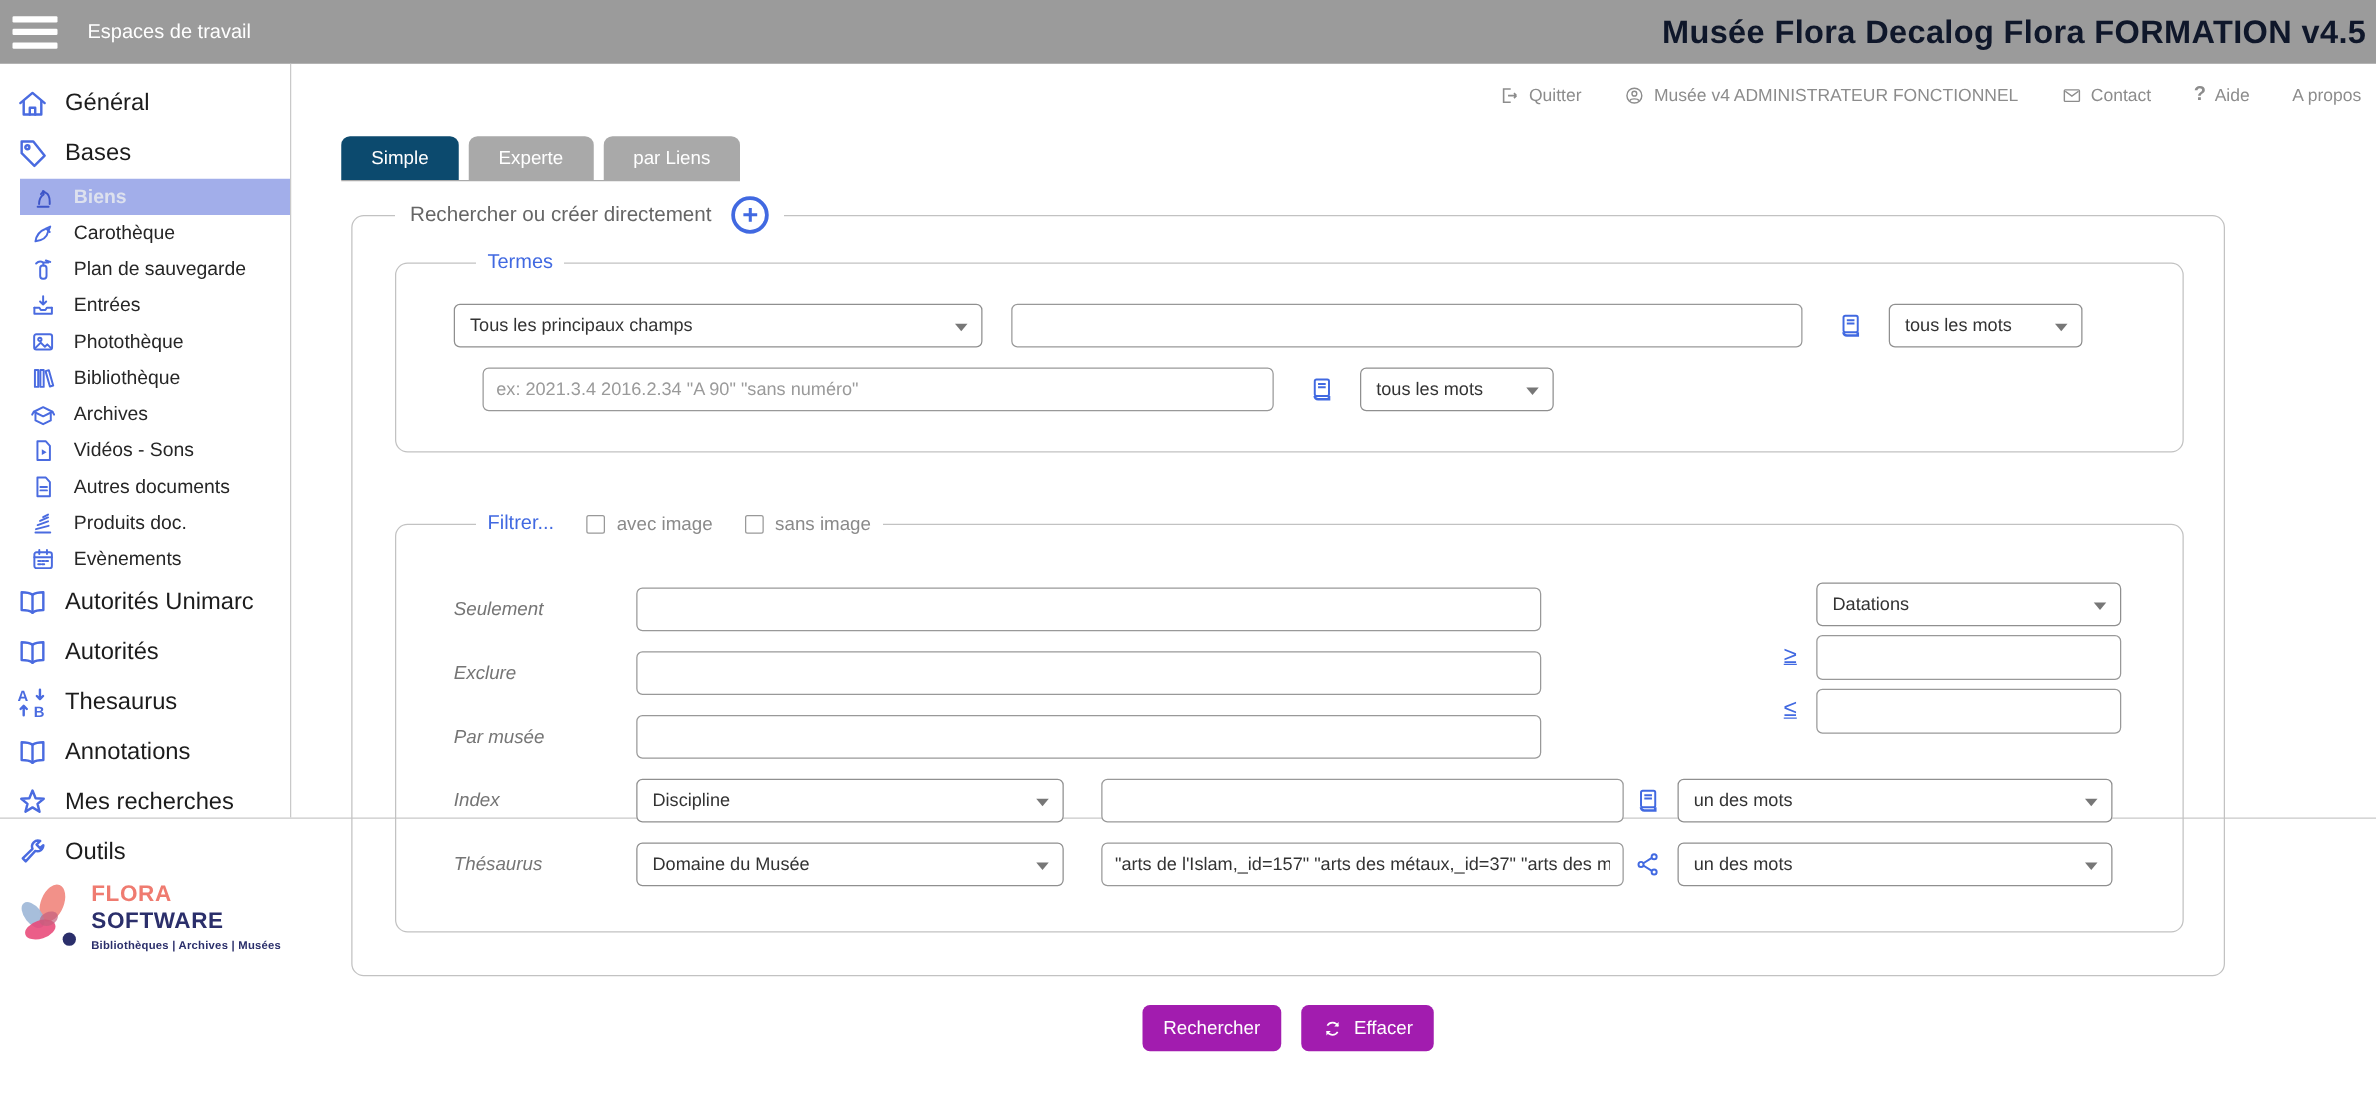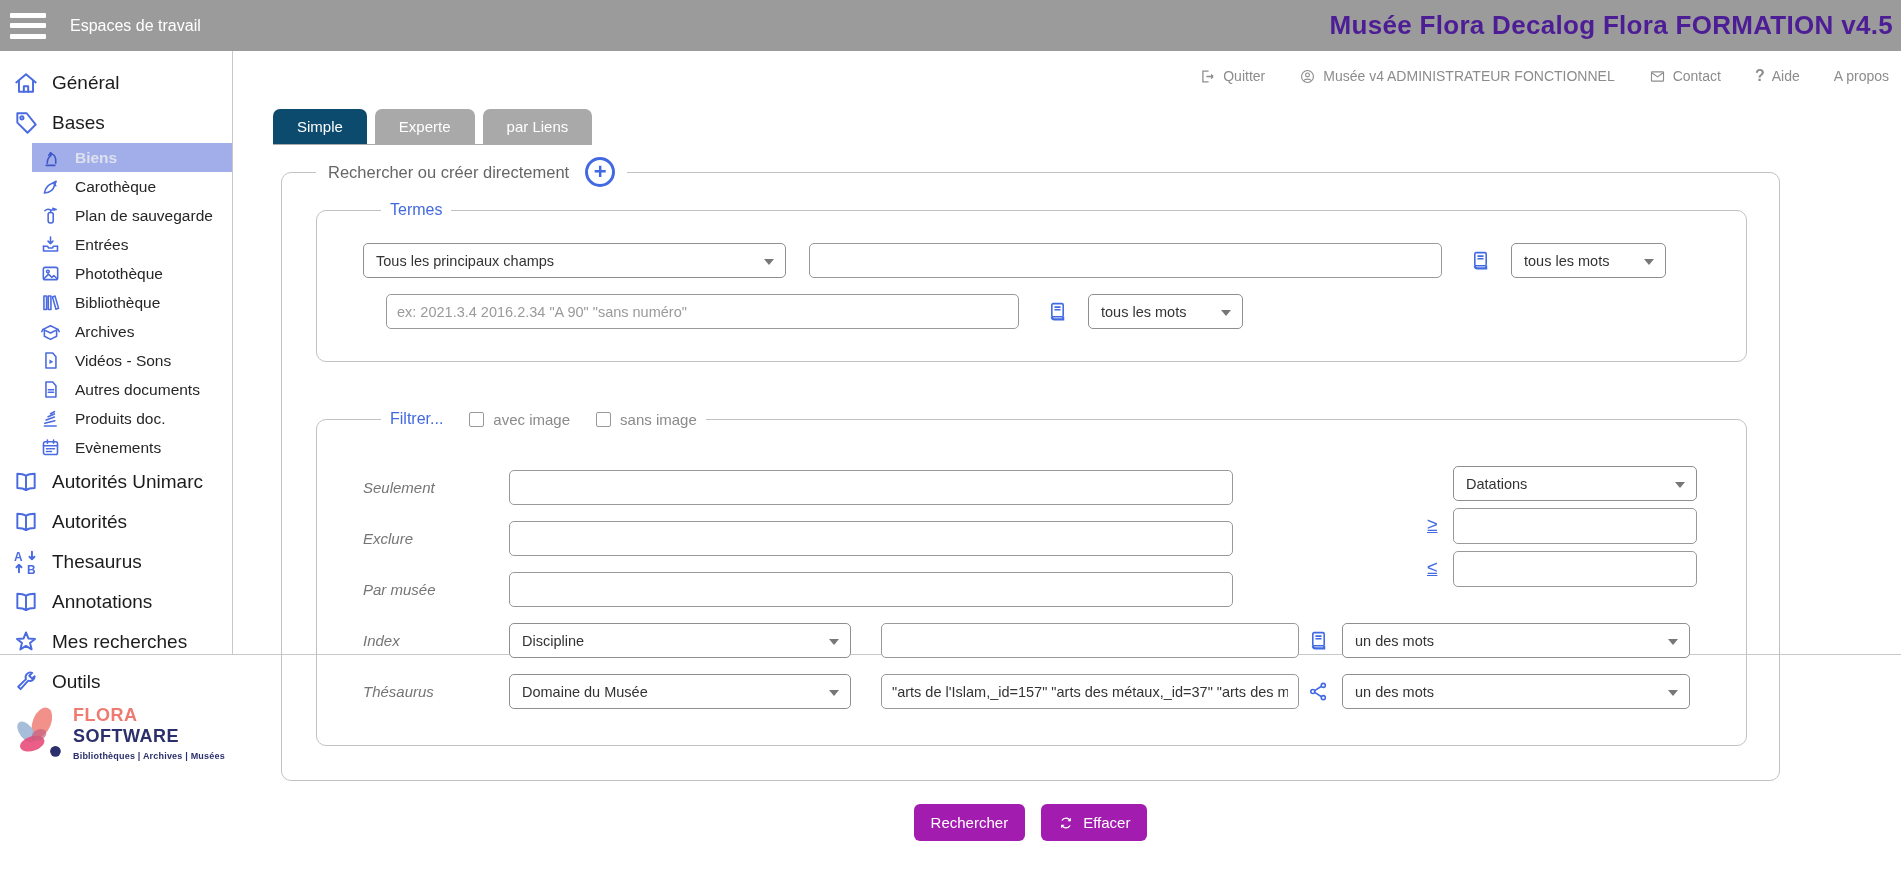--- a/index.html
+++ b/index.html
@@ -5,31 +5,31 @@
   * { margin:0; padding:0; box-sizing:border-box; }
   html,body { background:#fff; }
   body { font-family:"Liberation Sans", sans-serif; color:#222; }
   .page { position:relative; width:1901px; height:886px; overflow:hidden; background:#fff; }
 
   
   .topbar { height:51px; background:#9b9b9b; display:flex; align-items:center; }
   .hamburger { width:36px; height:26px; margin-left:10px; display:flex; flex-direction:column; justify-content:space-between; cursor:pointer; }
   .hamburger span { display:block; height:5px; background:#fff; border-radius:1px; }
   .workspace { color:#fff; font-size:16px; margin-left:24px; }
-  .apptitle { margin-left:auto; margin-right:8px; color:#4c1d95; font-size:26px; font-weight:bold; letter-spacing:.3px; }
+  .apptitle { margin-left:auto; margin-right:8px; color:#0f172a; font-size:26px; font-weight:bold; letter-spacing:.3px; }
 
   
   .content-row { display:flex; height:604px; border-bottom:1px solid #c9c9c9; }
   .sidebar { width:233px; border-right:1px solid #c9c9c9; padding-top:12px; display:flex; flex-direction:column; }
   .main { flex:1; position:relative; }
 
   
   .side-item { display:flex; align-items:center; cursor:pointer; }
   .side-item.lvl0 { gap:13px; padding:7px 6px 7px 13px; font-size:19px; color:#1c1c1c; }
-  .side-item.lvl1 { gap:14px; margin-left:32px; padding:4px 0 4px 8px; font-size:15.5px; color:#262626; }
+  .side-item.lvl1 { gap:14px; margin-left:16px; padding:4px 0 4px 8px; font-size:15.5px; color:#262626; }
   .side-item.selected { background:#a2aeea; color:#dde1ee; font-weight:bold; }
   .sicon { display:inline-flex; align-items:center; justify-content:center; color:#4a6be0; flex:0 0 auto; }
   .lvl0 .sicon { width:26px; height:26px; }
   .lvl1 .sicon { width:21px; height:21px; }
   .sicon svg { width:100%; height:100%; }
   .side-item.selected .sicon { color:#3d55c8; }
 
   .logo-block { margin-top:auto; padding:0 0 40px 10px; display:flex; align-items:center; gap:5px; }
   .logo-mark { width:58px; height:62px; flex:0 0 auto; }
   .logo-text .lt1 { font-size:18px; font-weight:bold; letter-spacing:.5px; }

